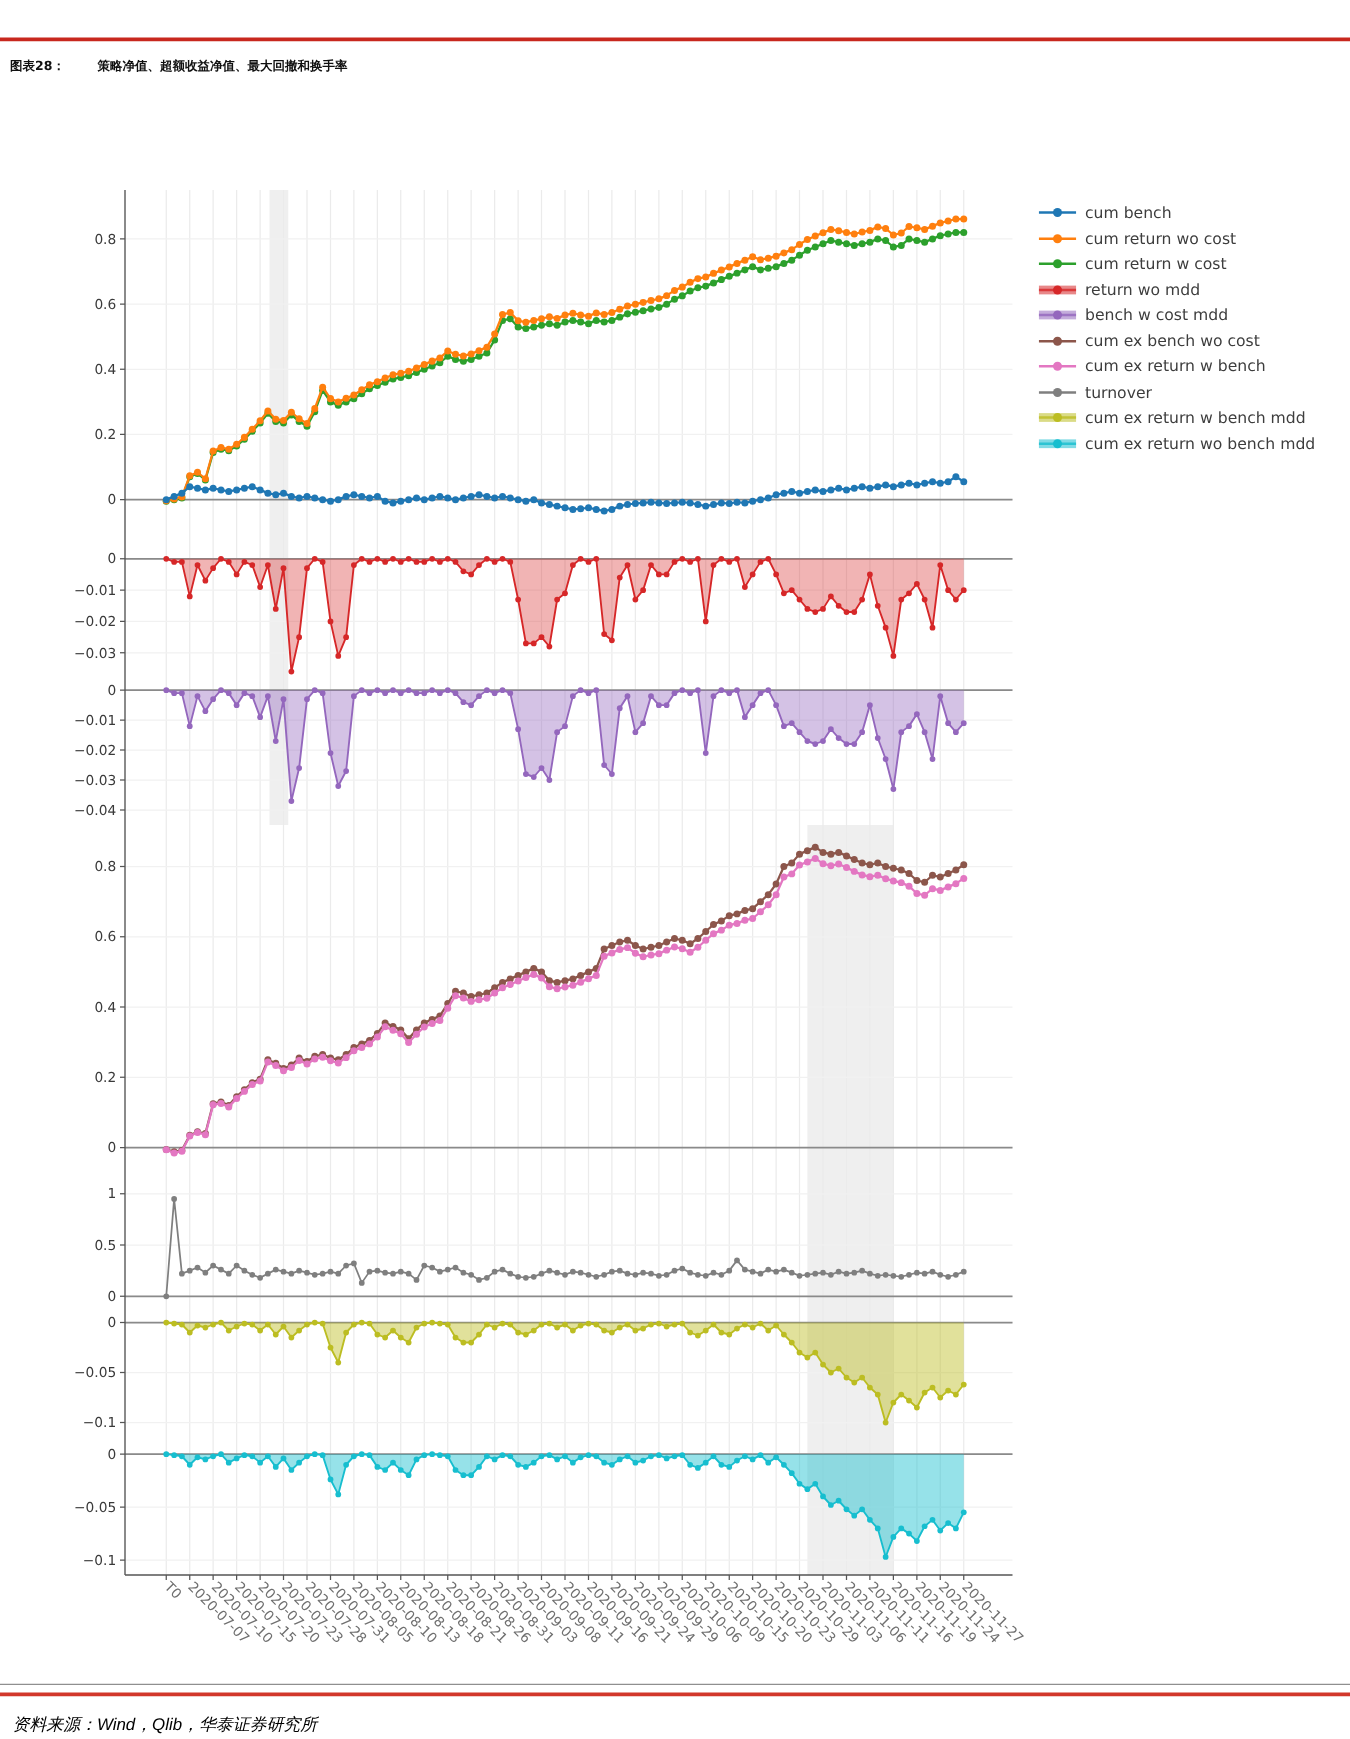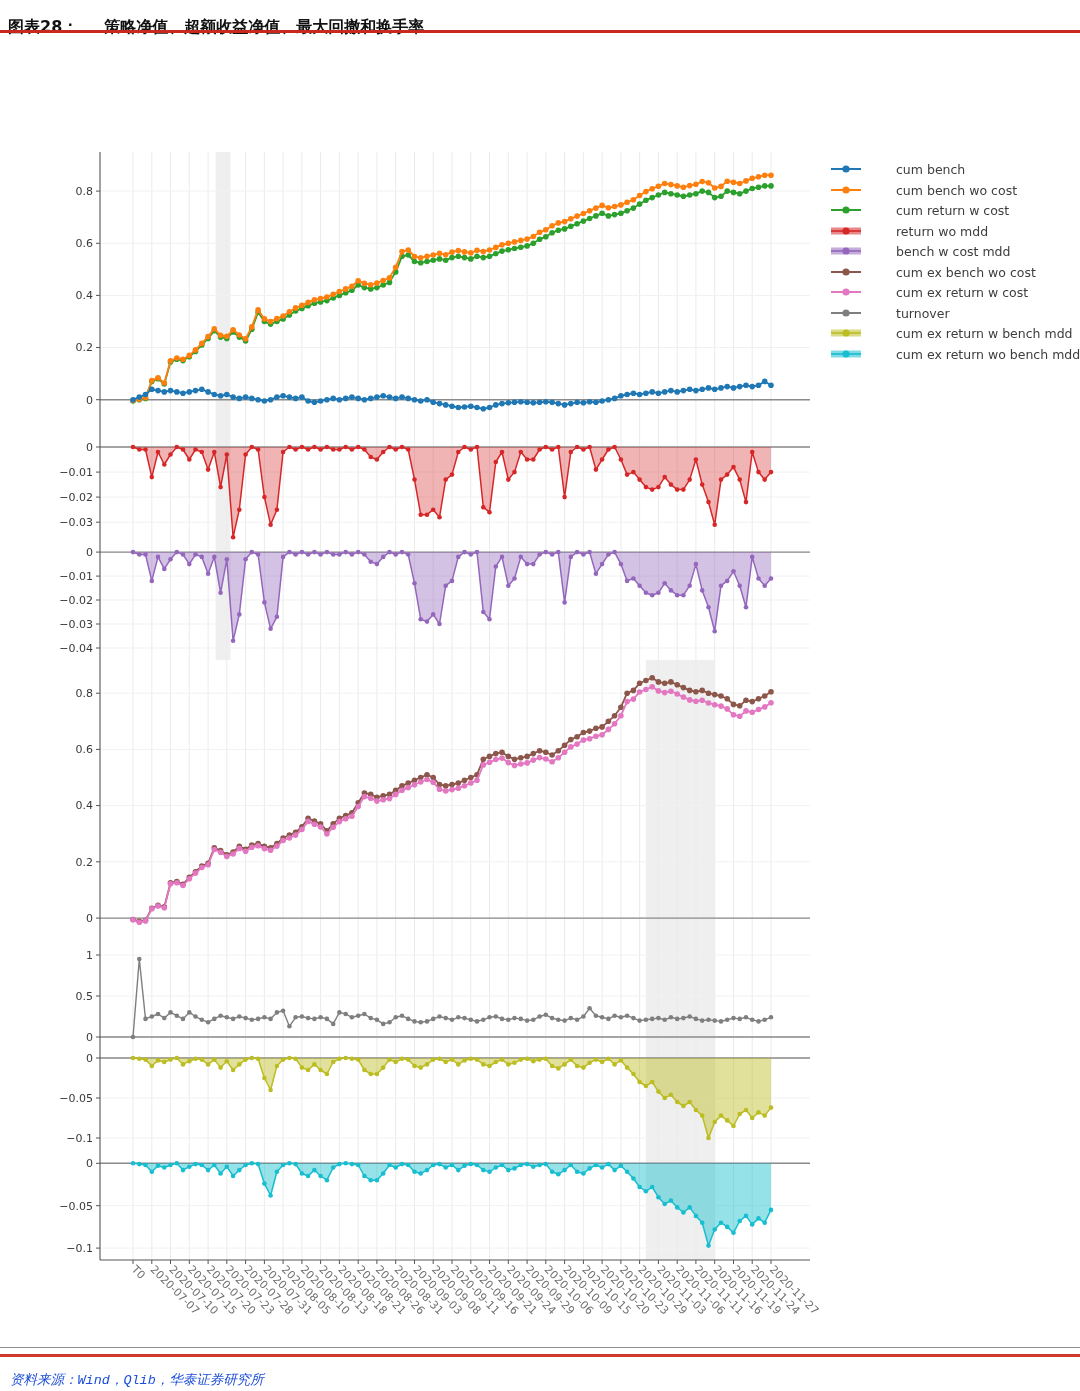--- a/index.html
+++ b/index.html
@@ -1,32 +1,32 @@
 <!DOCTYPE html>
 <html><head>
 <meta charset="utf-8">
 <style>
   html,body{margin:0;padding:0;background:#ffffff;}
   .page{position:relative;width:1080px;height:1391px;background:#fff;overflow:hidden;
         font-family:"DejaVu Sans","Liberation Sans",sans-serif;}
   .titlebar{position:absolute;left:0;top:0;width:1080px;}
-  .title-line{padding:17px 10px 5px 8px;font-size:16px;font-weight:bold;color:#111;}
+  .title-line{padding:6px 10px 5px 8px;font-size:10px;font-weight:bold;color:#111;margin-top:40px;}
   .title-prefix{margin-right:26px;}
   .title-rule{position:absolute;left:0;top:30px;width:1080px;height:3px;background:#c8281e;}
   .chart-wrap{position:absolute;left:0;top:148px;width:912px;height:1205px;}
   .legend{position:absolute;left:831px;top:162px;width:245px;}
-  .legend-row{display:flex;align-items:flex-start;height:15px;margin-bottom:5.5px;gap:28px;}
+  .legend-row{display:flex;align-items:flex-end;height:15px;margin-bottom:5.5px;}
   .legend-row svg{flex:0 0 auto;margin-right:7px;}
   .legend-label{font-size:12.5px;color:#3d3d3d;white-space:nowrap;}
   .ytick{font-size:11px;fill:#3a3a3a;font-family:"DejaVu Sans",sans-serif;}
   .xtick{font-size:11px;fill:#6f6f6f;font-family:"DejaVu Sans",sans-serif;}
   .foot-thinline{position:absolute;left:0;top:1347px;width:1080px;height:1px;background:#8f8f8f;}
   .foot-redline{position:absolute;left:0;top:1354px;width:1080px;height:2.5px;background:#d2382b;}
-  .foot-source{position:absolute;left:10px;top:1371px;font-size:13.5px;color:#1d4ed8;
-               font-family:Liberation Mono, monospace;font-style:italic;}
+  .foot-source{position:absolute;left:10px;top:1371px;font-size:13.5px;color:#000000;
+               font-family:Liberation Sans, sans-serif;font-style:italic;}
 </style>
 </head>
 <body>
 
 <div class="page">
 
   <div class="titlebar">
     <div class="title-line">
       <span class="title-prefix">图表28：</span><span>策略净值、超额收益净值、最大回撤和换手率</span>
     </div>
@@ -1509,21 +1509,21 @@
           <line x1="0" y1="7" x2="30" y2="7" stroke="#1f77b4" stroke-width="2"></line>
           <circle cx="15" cy="7" r="3.6" fill="#1f77b4"></circle>
         </svg>
         <span class="legend-label">cum bench</span>
       </div>
       <div class="legend-row">
         <svg width="30" height="14">
           <line x1="0" y1="7" x2="30" y2="7" stroke="#ff7f0e" stroke-width="2"></line>
           <circle cx="15" cy="7" r="3.6" fill="#ff7f0e"></circle>
         </svg>
-        <span class="legend-label">cum bench wo cost</span>
+        <span class="legend-label">cum return wo cost</span>
       </div>
       <div class="legend-row">
         <svg width="30" height="14">
           <line x1="0" y1="7" x2="30" y2="7" stroke="#2ca02c" stroke-width="2"></line>
           <circle cx="15" cy="7" r="3.6" fill="#2ca02c"></circle>
         </svg>
         <span class="legend-label">cum return w cost</span>
       </div>
       <div class="legend-row">
         <svg width="30" height="14">
@@ -1546,21 +1546,21 @@
           <line x1="0" y1="7" x2="30" y2="7" stroke="#8c564b" stroke-width="2"></line>
           <circle cx="15" cy="7" r="3.6" fill="#8c564b"></circle>
         </svg>
         <span class="legend-label">cum ex bench wo cost</span>
       </div>
       <div class="legend-row">
         <svg width="30" height="14">
           <line x1="0" y1="7" x2="30" y2="7" stroke="#e377c2" stroke-width="2"></line>
           <circle cx="15" cy="7" r="3.6" fill="#e377c2"></circle>
         </svg>
-        <span class="legend-label">cum ex return w cost</span>
+        <span class="legend-label">cum ex return w bench</span>
       </div>
       <div class="legend-row">
         <svg width="30" height="14">
           <line x1="0" y1="7" x2="30" y2="7" stroke="#7f7f7f" stroke-width="2"></line>
           <circle cx="15" cy="7" r="3.6" fill="#7f7f7f"></circle>
         </svg>
         <span class="legend-label">turnover</span>
       </div>
       <div class="legend-row">
         <svg width="30" height="14">

